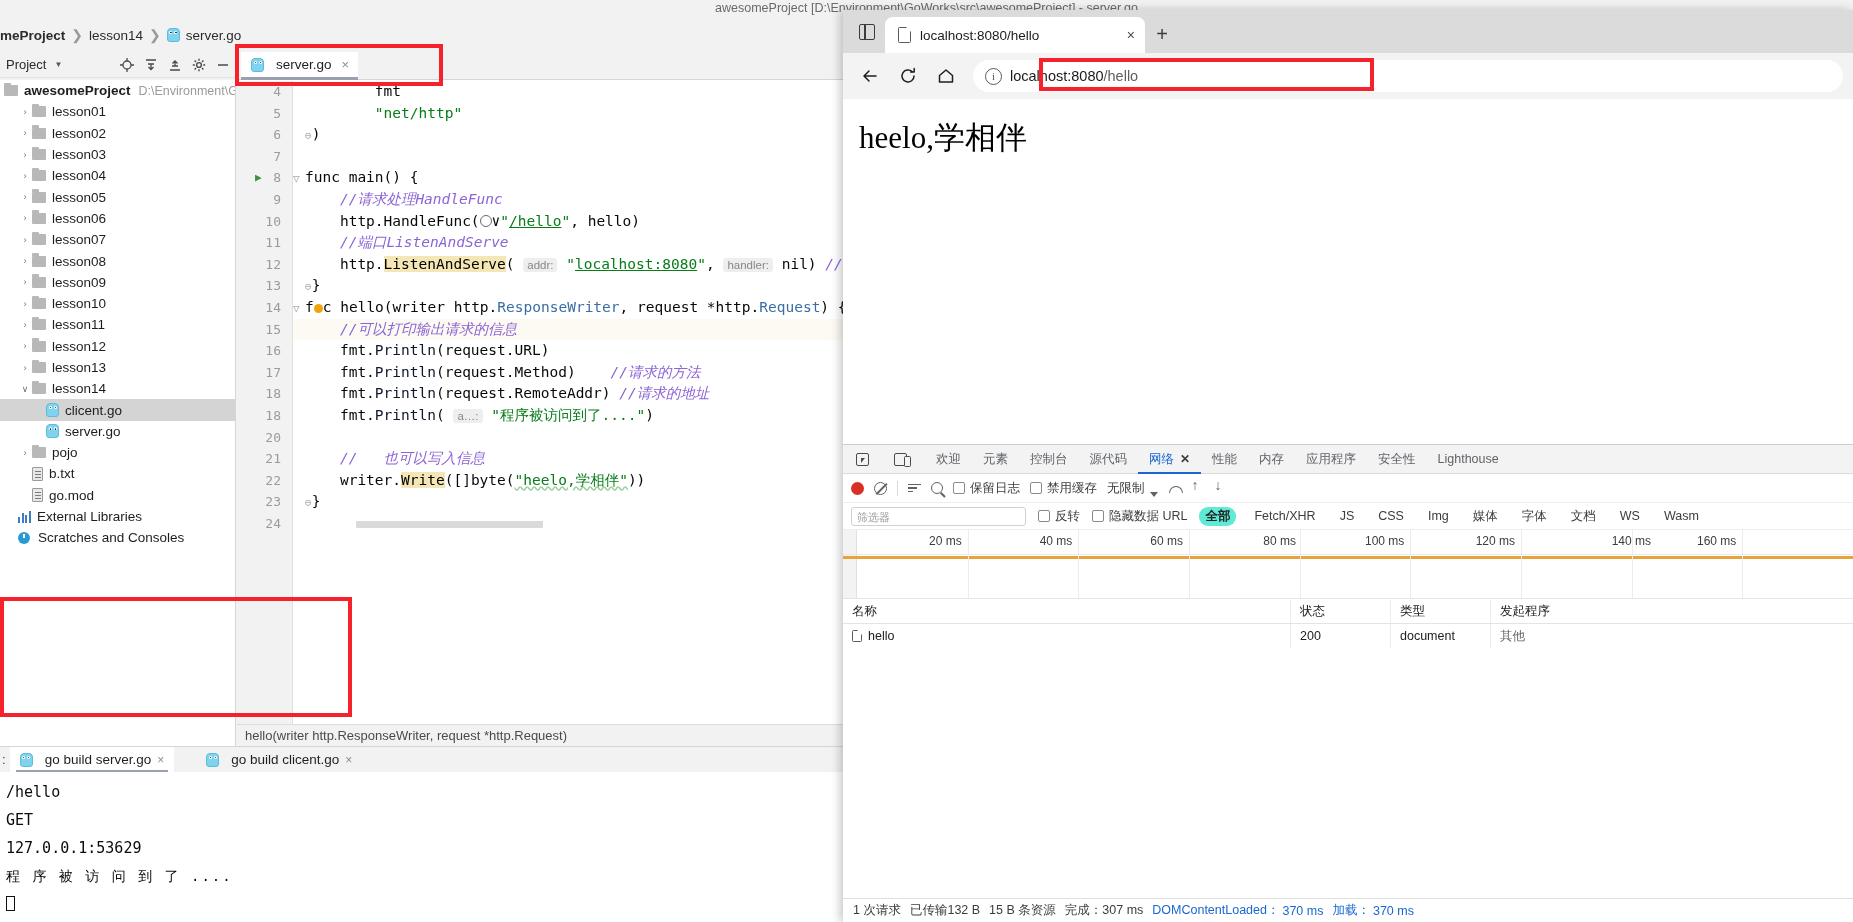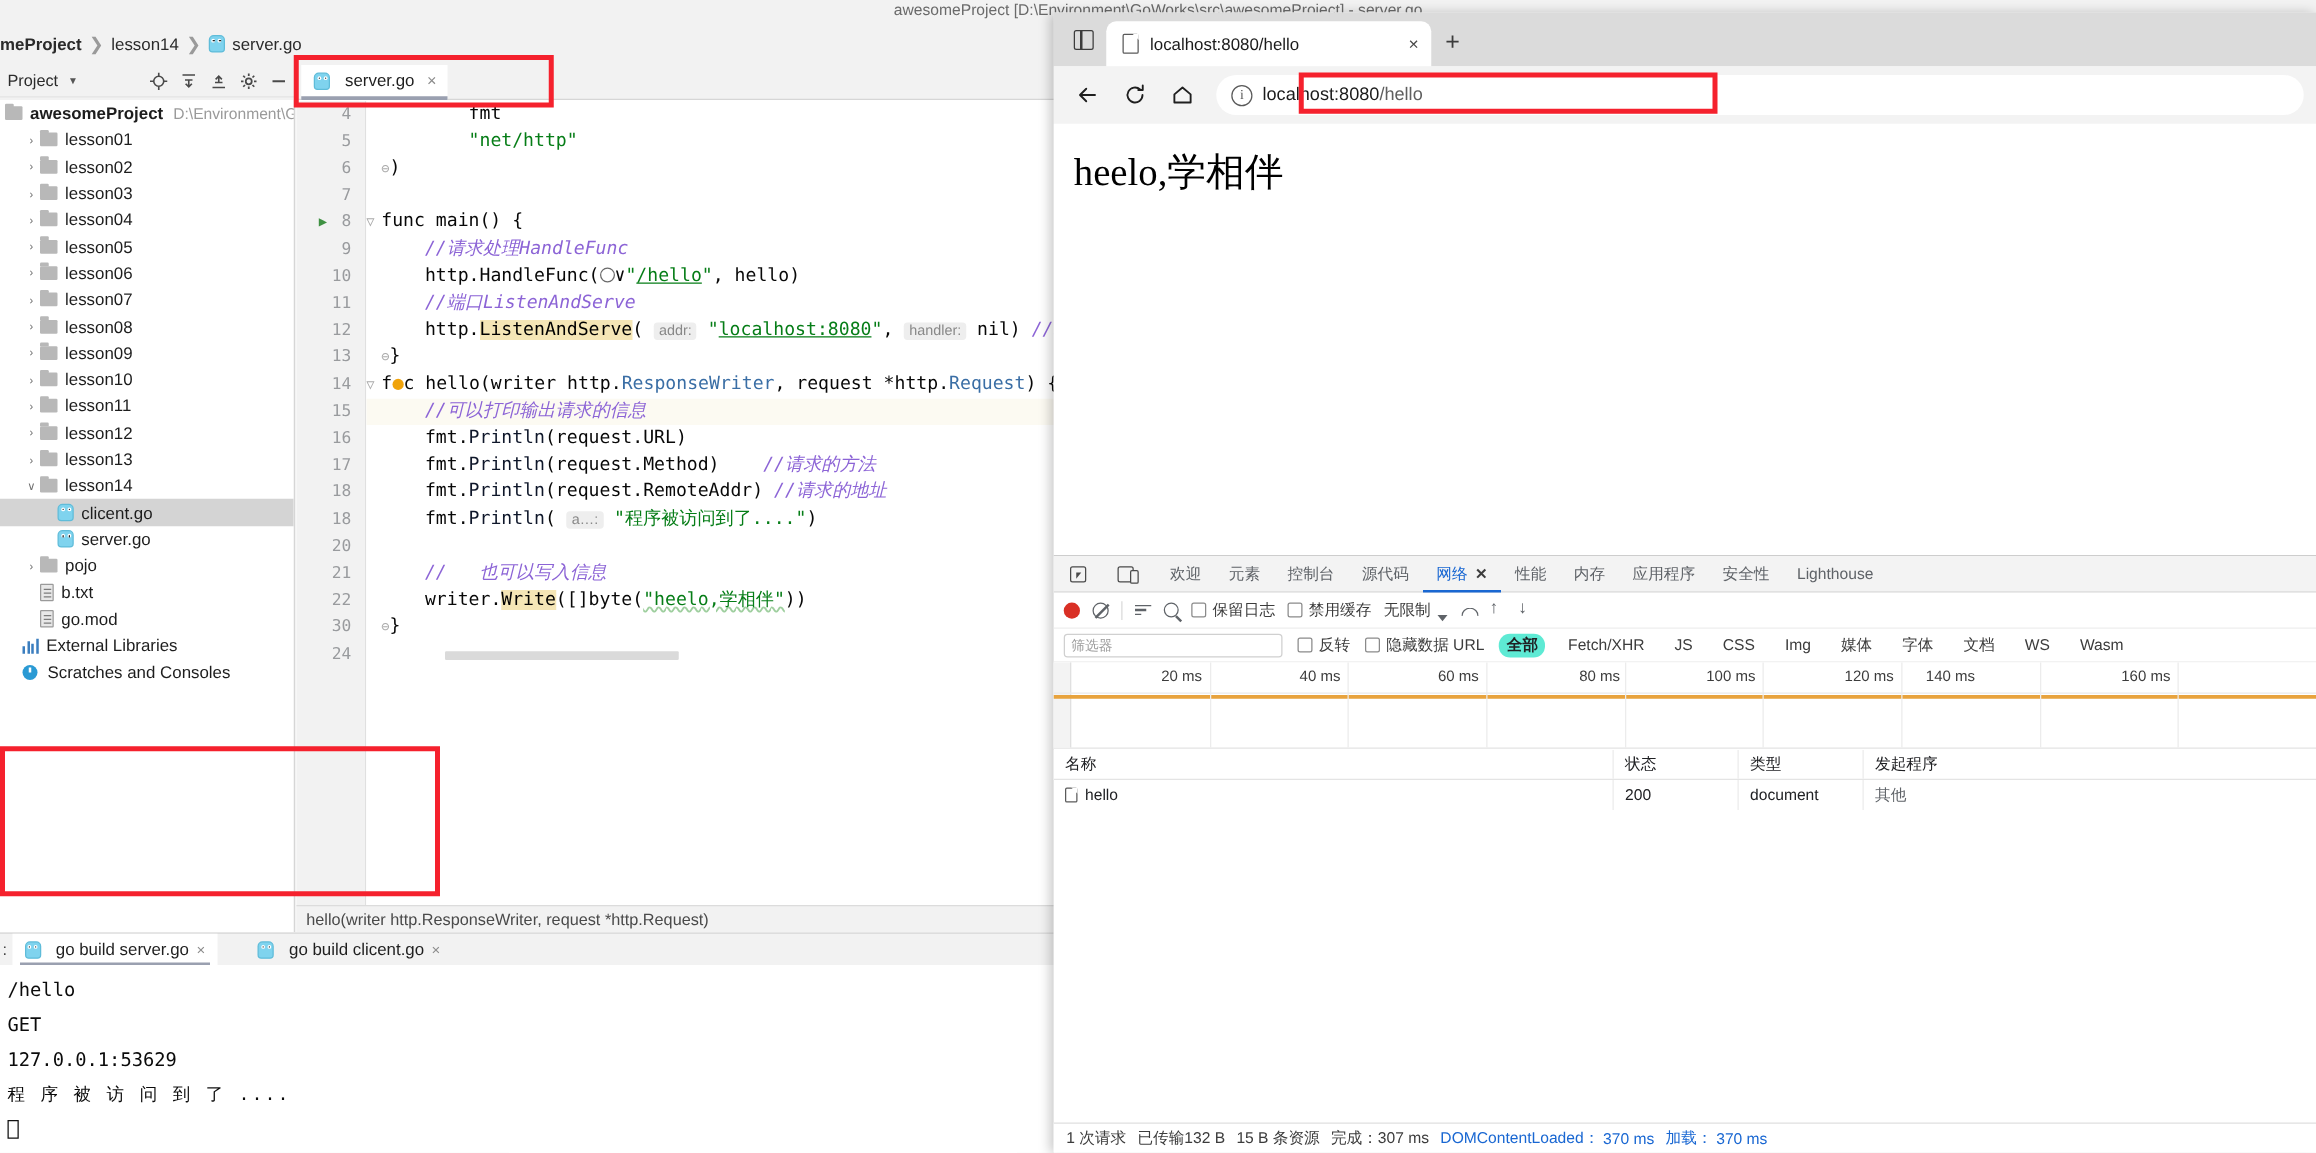--- a/index.html
+++ b/index.html
@@ -432,21 +432,21 @@
         <div class="gl">13</div>
         <div class="gl">14</div>
         <div class="gl">15</div>
         <div class="gl">16</div>
         <div class="gl">17</div>
         <div class="gl">18</div>
         <div class="gl">18</div>
         <div class="gl">20</div>
         <div class="gl">21</div>
         <div class="gl">22</div>
-        <div class="gl">30</div>
+        <div class="gl">23</div>
         <div class="gl">24</div>
       </div>
     <div class="code-area" id="code-container">
         <div class="cl"><span style="display:inline-block;width:12px"></span>        <span class="plain">fmt</span></div>
         <div class="cl"><span style="display:inline-block;width:12px"></span>        <span class="str">"net/http"</span></div>
         <div class="cl"><span style="display:inline-block;width:12px"></span><span class="fold">⊖</span><span class="plain">)</span></div>
         <div class="cl"><span style="display:inline-block;width:12px"></span>&nbsp;</div>
         <div class="cl"><span style="display:inline-block;width:12px"><span class="fold">▽</span></span><span class="plain">func main() {</span></div>
         <div class="cl"><span style="display:inline-block;width:12px"></span>    <span class="cmt">//请求处理HandleFunc</span></div>
         <div class="cl"><span style="display:inline-block;width:12px"></span>    <span class="plain">http.HandleFunc(</span><span class="globe"></span><span class="plain">∨</span><span class="str">"</span><span class="ulink">/hello</span><span class="str">"</span><span class="plain">, hello)</span></div>
@@ -636,21 +636,21 @@
 
     <div class="dt-timeline">
       <div class="tl-leftpad"></div>
       <div class="tl-head" id="tl-head">
           <div class="tl-tick" style="left: 124.667px;">20 ms</div>
           <div class="tl-tick" style="left: 235.333px;">40 ms</div>
           <div class="tl-tick" style="left: 346px;">60 ms</div>
           <div class="tl-tick" style="left: 459px;">80 ms</div>
           <div class="tl-tick" style="left: 567.333px;">100 ms</div>
           <div class="tl-tick" style="left: 678px;">120 ms</div>
-          <div class="tl-tick" style="left: 743px;">140 ms</div>
+          <div class="tl-tick" style="left: 814px;">140 ms</div>
           <div class="tl-tick" style="left: 899.333px;">160 ms</div>
         </div>
       <div class="tl-bar"></div>
     <div class="tl-grid" style="left: 124.667px;"></div>
         <div class="tl-grid" style="left: 235.333px;"></div>
         <div class="tl-grid" style="left: 346px;"></div>
         <div class="tl-grid" style="left: 456.667px;"></div>
         <div class="tl-grid" style="left: 567.333px;"></div>
         <div class="tl-grid" style="left: 678px;"></div>
         <div class="tl-grid" style="left: 788.667px;"></div>

